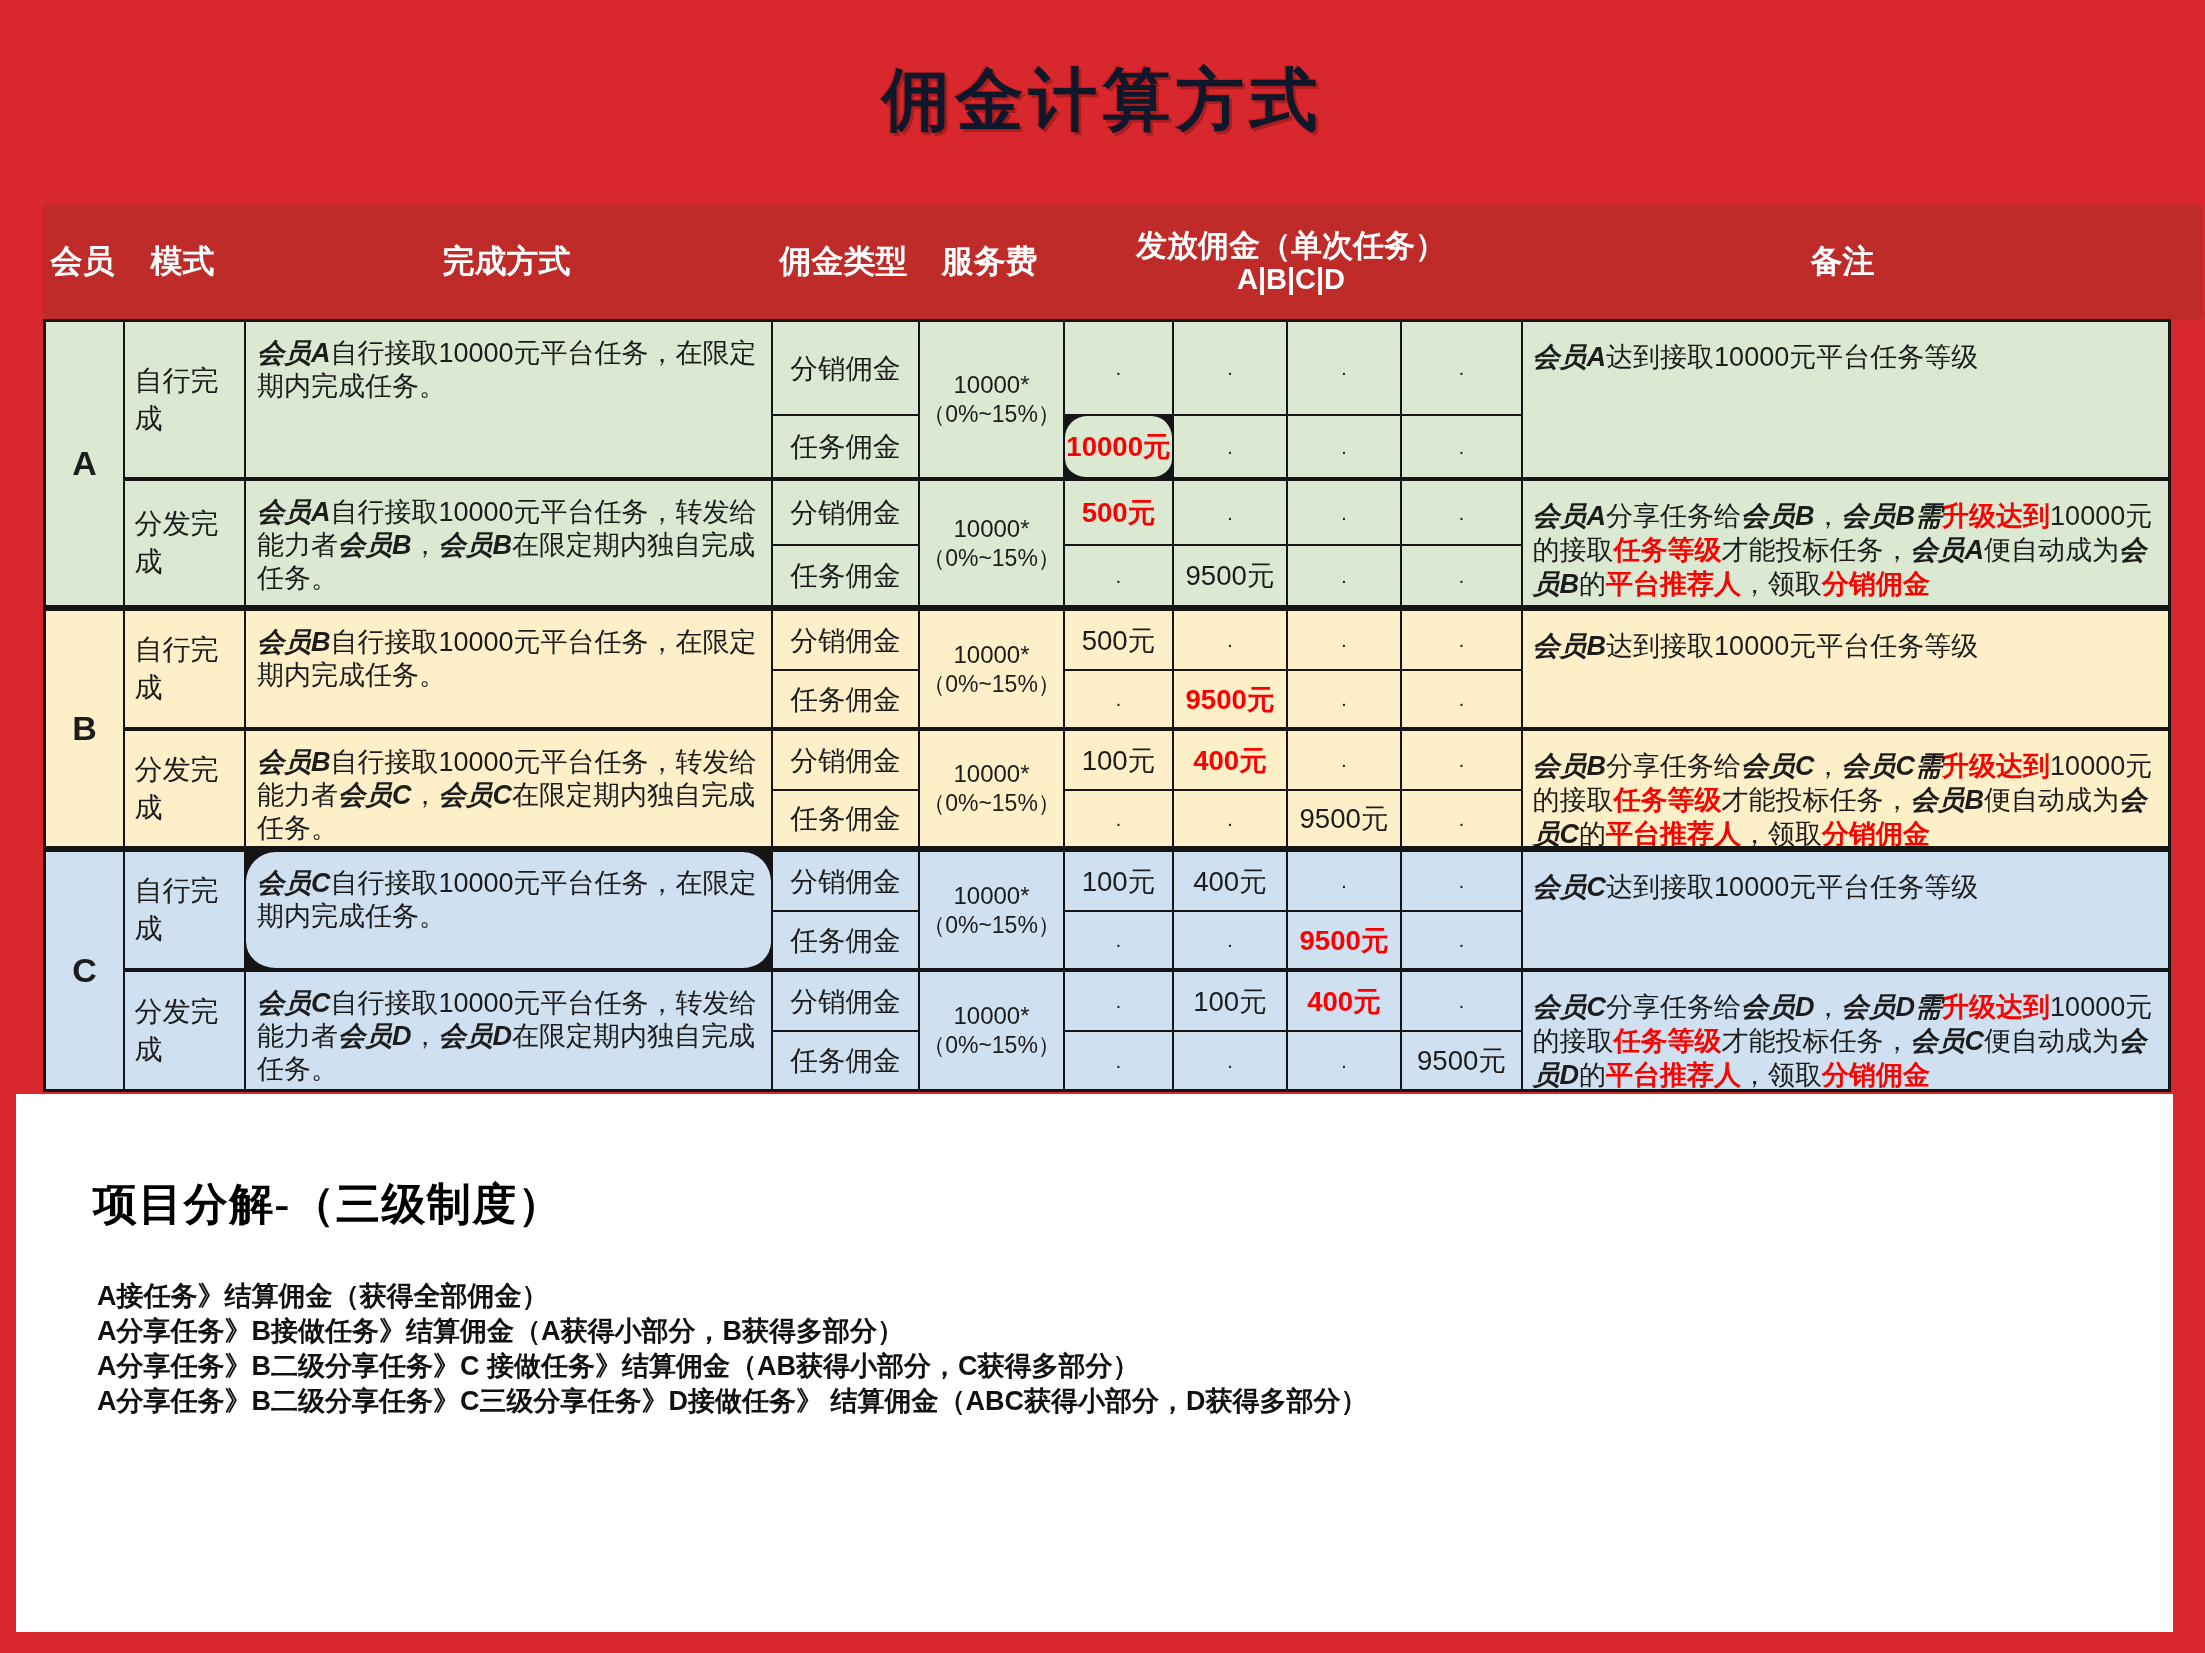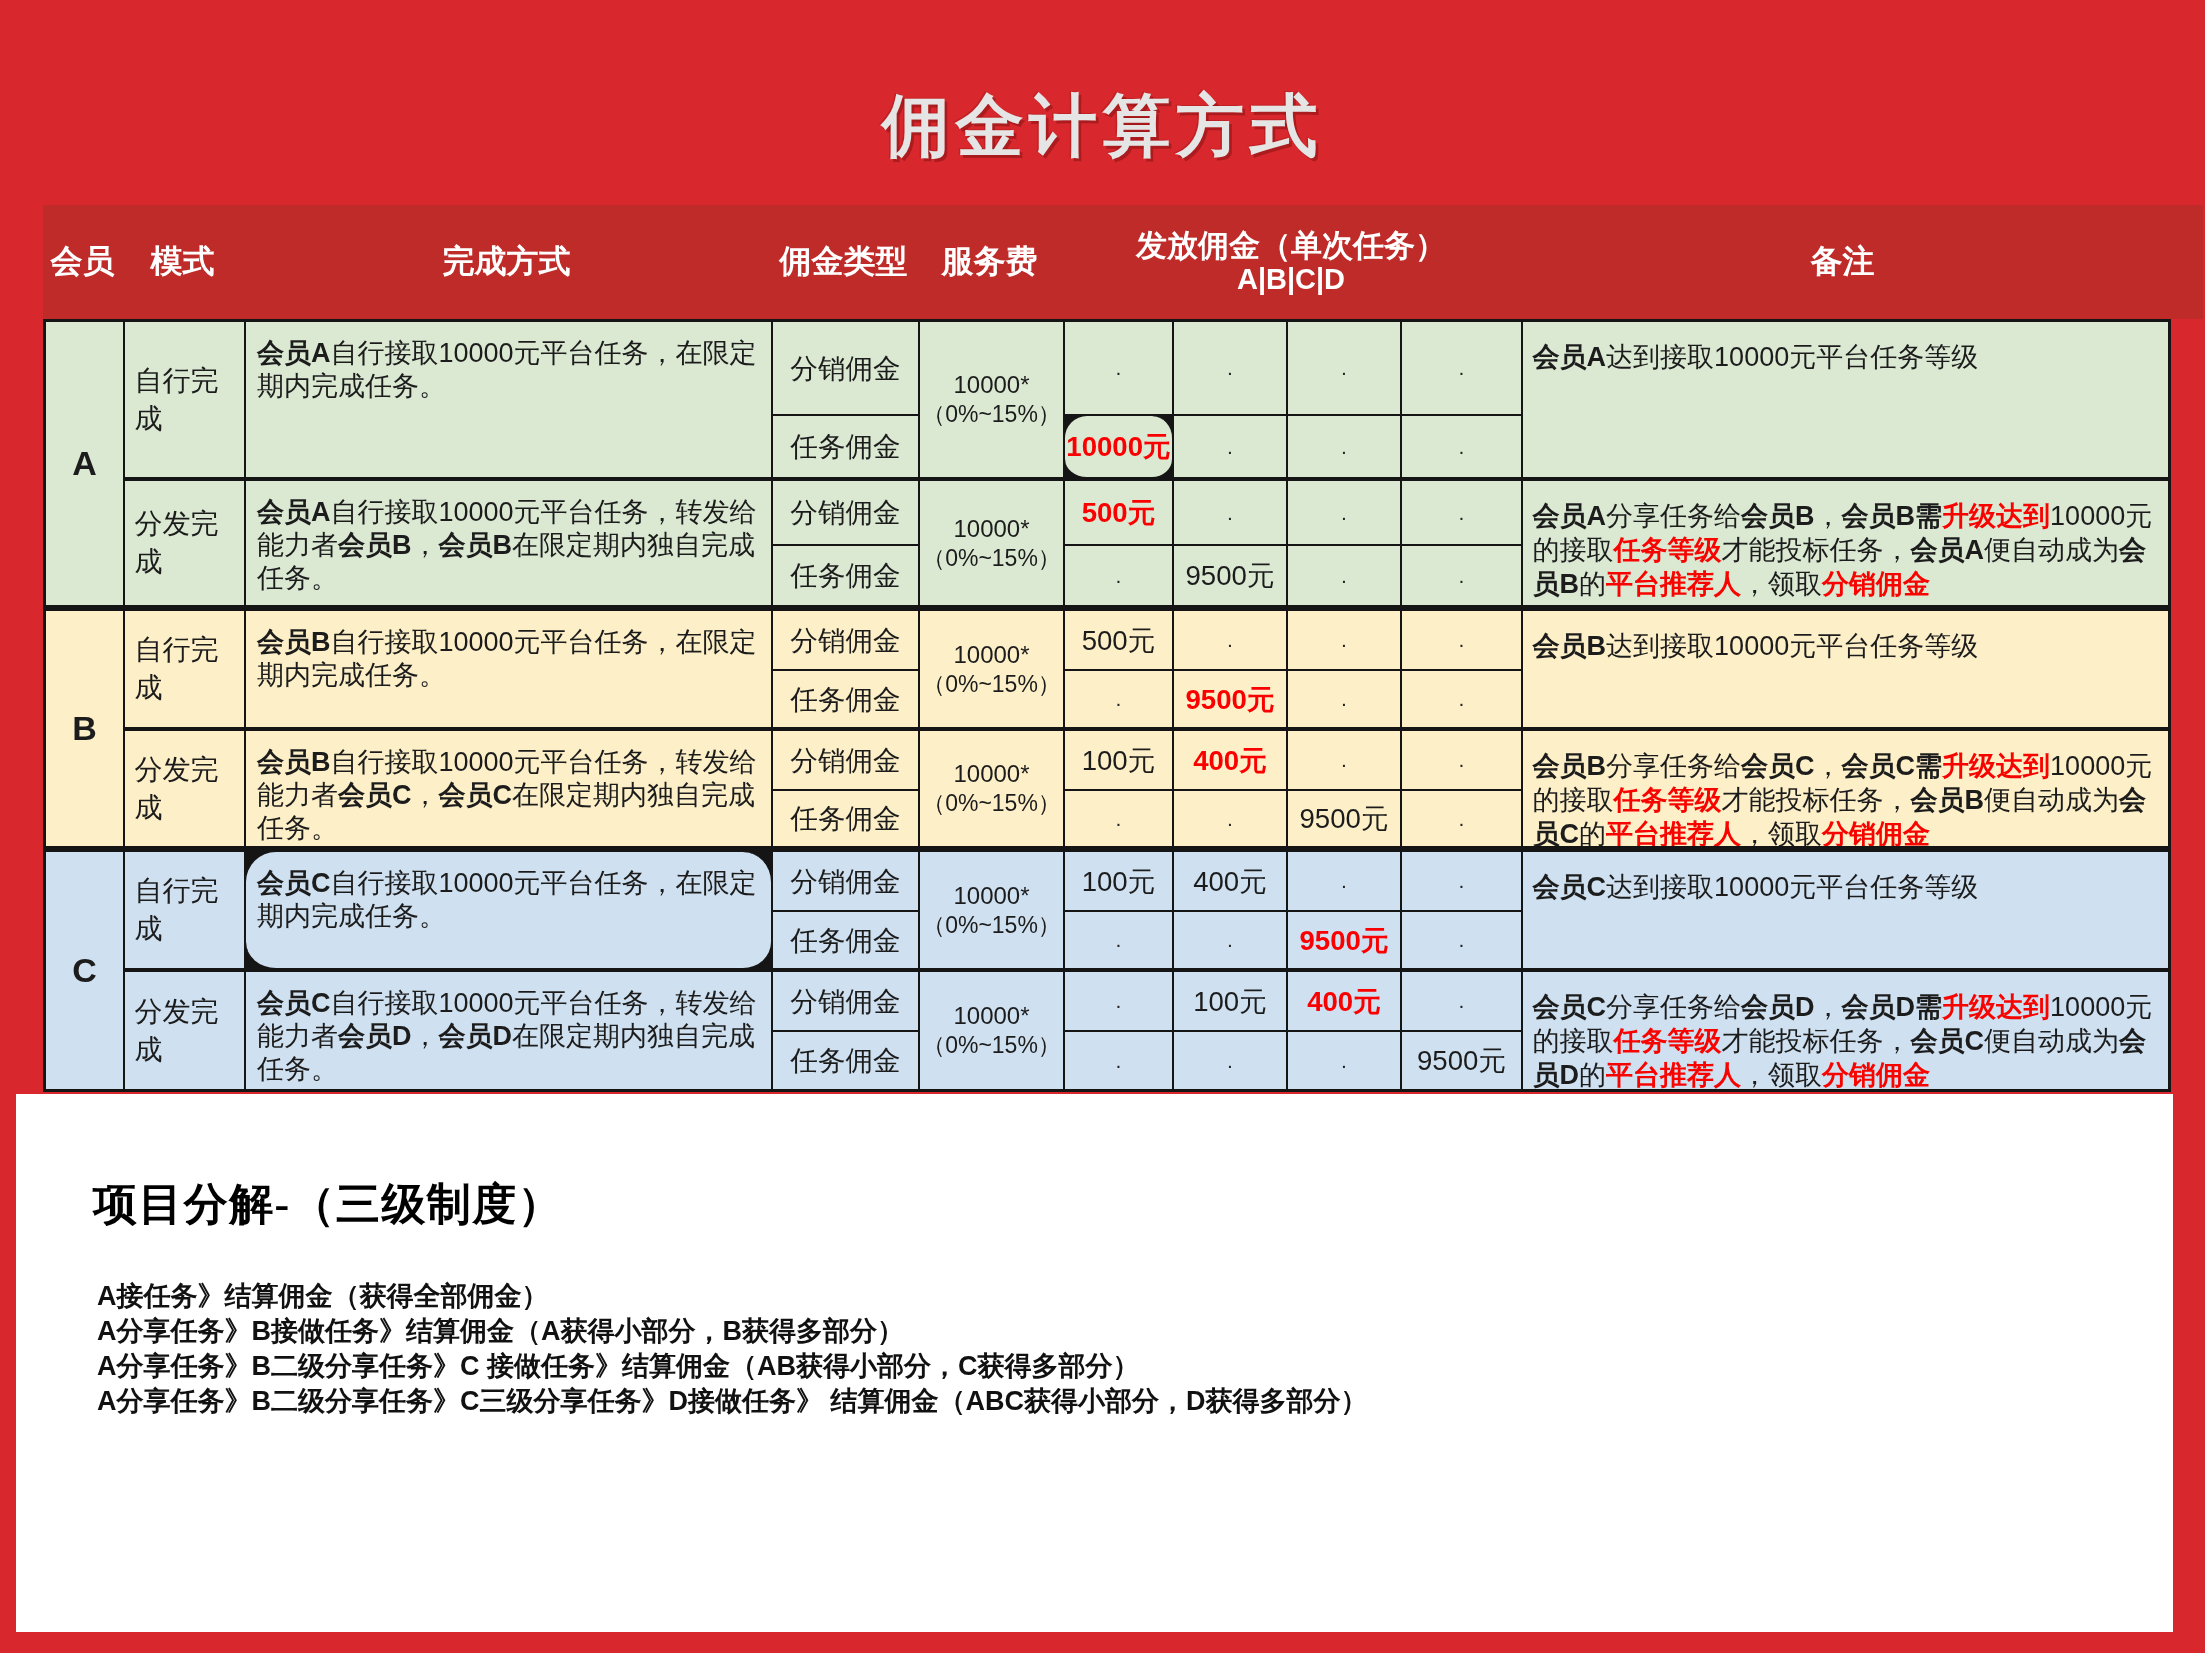--- a/index.html
+++ b/index.html
@@ -1,23 +1,23 @@
 <!DOCTYPE html>
 <html style="font-size:11px"><head>
 <meta charset="utf-8">
 <style>
   html,body{margin:0;padding:0;}
   body{font-family:"Liberation Sans", sans-serif; background:#888;}
   .page{position:relative;width:2205px;height:1654px;background:#d8282d;overflow:hidden;}
 
   
   .title{position:absolute;left:0;top:55px;width:100%;text-align:center;
-    color:#e5e5e5;font-size:68px;font-weight:bold;letter-spacing:5.5px;
+    color:#0f172a;font-size:68px;font-weight:bold;letter-spacing:5.5px;
     font-family:"Liberation Sans", sans-serif;
-    text-shadow:2.8px 2.8px 0 rgba(120,10,10,.45), -1.4px -1.4px 0 rgba(120,10,10,.25);margin-top:26px;}
+    text-shadow:2.8px 2.8px 0 rgba(120,10,10,.45), -1.4px -1.4px 0 rgba(120,10,10,.25);}
 
   
   .thead{position:absolute;left:43px;top:205px;width:2160px;height:114px;
     background:#be2b28;display:flex;align-items:stretch;color:#fff;}
   .th{display:flex;align-items:center;justify-content:center;
     font-weight:bold;font-size:32px;}
   .th-stack{flex-direction:column;justify-content:center;line-height:1.15;}
   .th-stack .l1{font-size:31px;font-weight:bold;}
   .th-stack .l2{font-size:29px;font-weight:bold;}
 
@@ -41,21 +41,21 @@
   .mode{display:flex;align-items:center;padding-left:9.6px;font-size:28px;}
   .desc{padding:15px 8.3px 0 11px;font-size:27px;line-height:1.22;}
   .ctype{display:flex;align-items:center;justify-content:center;font-size:27.6px;}
   .fee{display:flex;flex-direction:column;align-items:center;justify-content:center;line-height:1.25;}
   .fee .f1{font-size:24px;text-align:right;}
   .fee .f2{font-size:23px;}
   .pay{display:flex;align-items:center;justify-content:center;font-size:27.6px;}
   .pay.redv{color:#fb0000;font-weight:bold;}
   .pay .dot{font-size:20.7px;color:#222;transform:translateY(4.1px);}
   .remark{padding:18px 9.6px 0 9.6px;font-size:27px;line-height:1.26;}
-  .seg-b{font-weight:bold;}
+  .seg-b{font-weight:bold;font-style:italic;}
   .seg-r{color:#f80400;font-weight:bold;}
 
   
   .panel{position:absolute;left:16px;top:1094px;width:2157px;height:538px;background:#ffffff;}
   .panel h2{margin:0;position:absolute;left:77px;top:81px;
     font-family:"Liberation Serif", serif;font-size:44px;font-weight:bold;color:#000;
     letter-spacing:1.4px;}
   .lines{position:absolute;left:81px;top:185px;}
   .line{font-size:27px;font-weight:bold;color:#111;line-height:35px;
     font-family:"Liberation Sans", sans-serif;}

